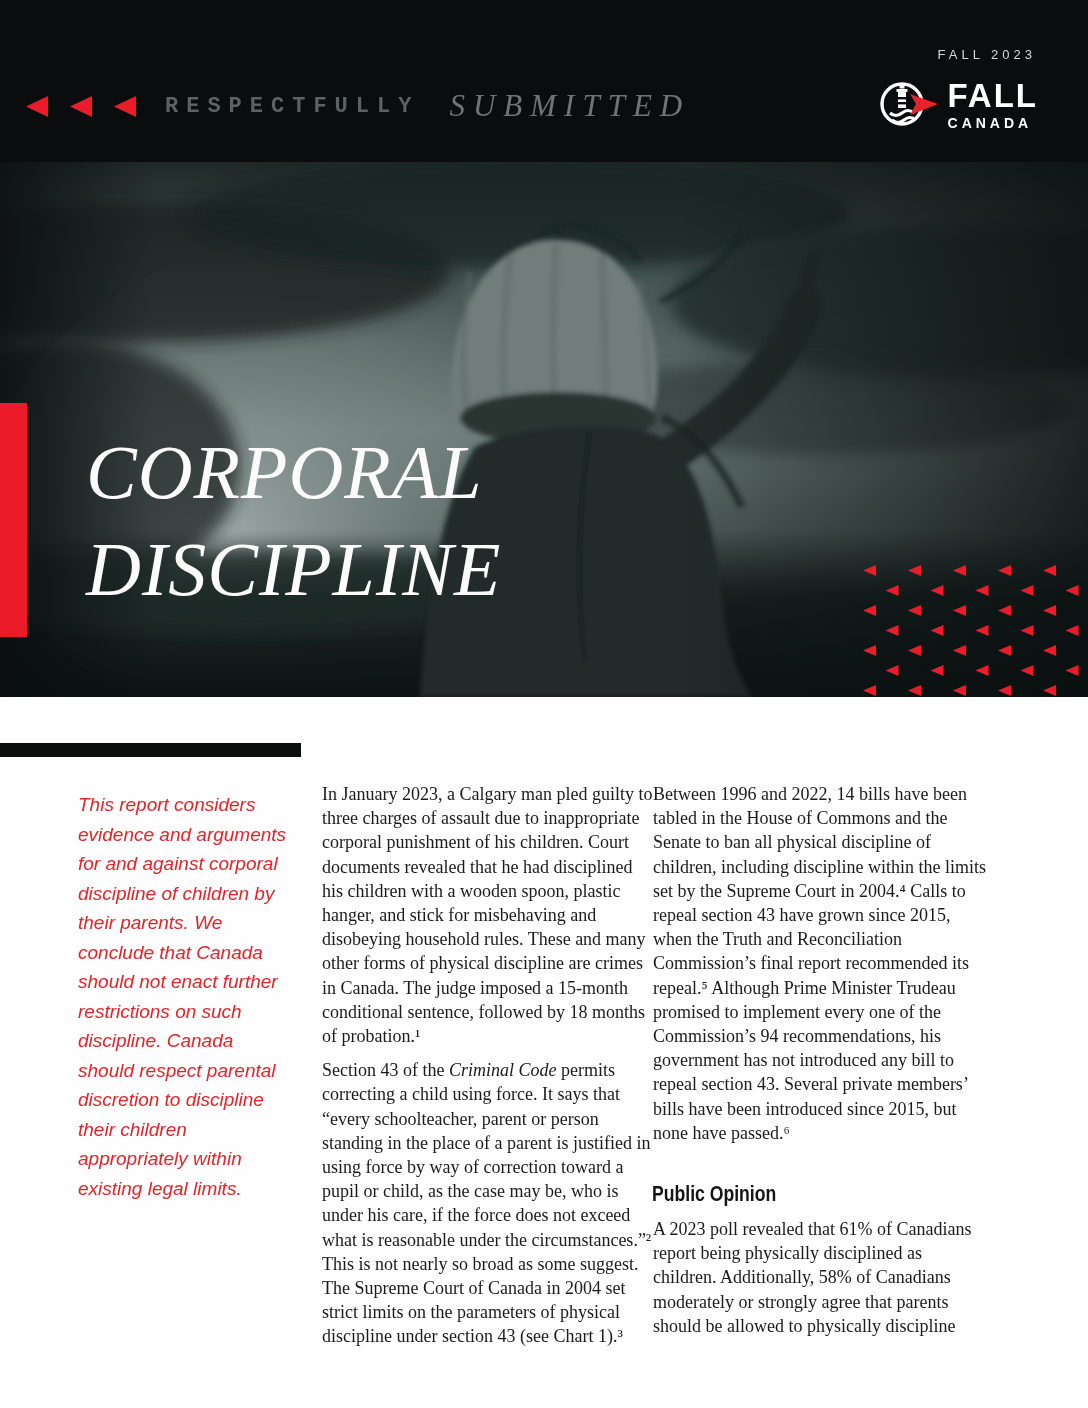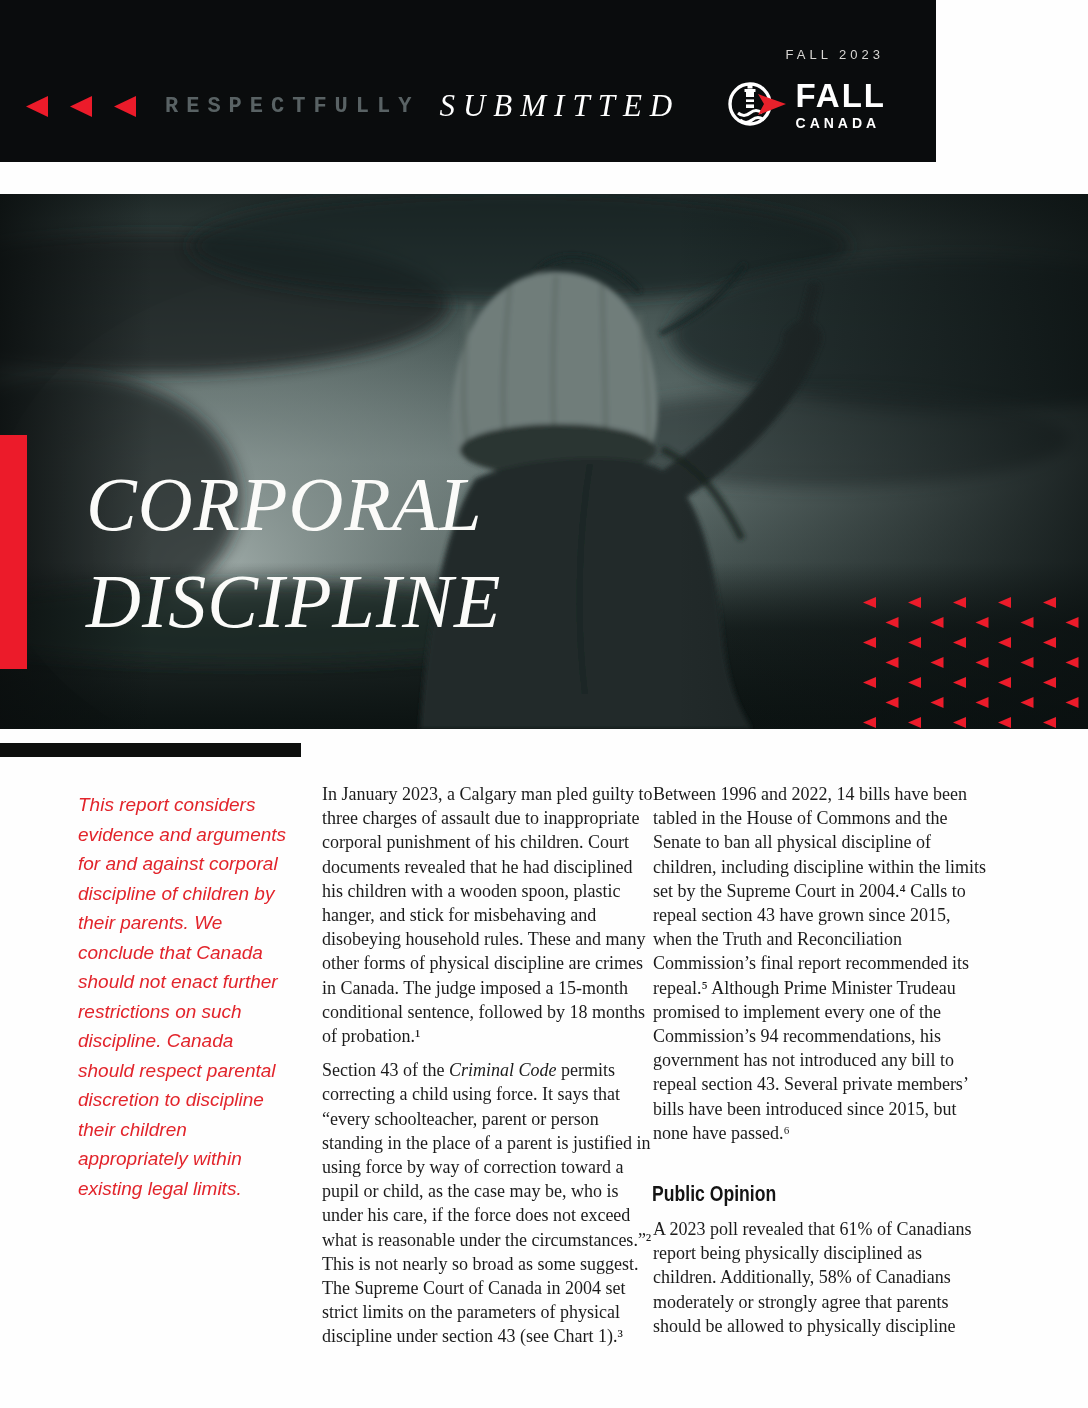--- a/index.html
+++ b/index.html
@@ -1,36 +1,36 @@
 <!DOCTYPE html>
 <html><head>
 <meta charset="utf-8">
 <style>
   html,body{margin:0;padding:0;background:#ffffff;}
   .page{position:relative;width:1088px;height:1408px;background:#fefefe;overflow:hidden;
         font-family:"Liberation Serif", serif;}
 
   
-  .masthead{position:absolute;left:0;top:0;width:936px;height:162px;background:#0a0c0d;}
+  .masthead{position:absolute;left:0;top:0;width:1088px;height:162px;background:#0a0c0d;}
   .issue{position:absolute;right:52px;top:47px;color:#d9d7d4;font-family:"Liberation Sans",sans-serif;
          font-size:13px;letter-spacing:4px;font-weight:400;}
   .tri-group{position:absolute;left:26px;top:96px;display:flex;gap:22px;}
   .tri-group svg{display:block;}
   .mast-title{position:absolute;left:165px;top:88px;white-space:nowrap;}
   .respectfully{font-family:Liberation Mono, monospace;font-weight:700;color:#596264;
                 font-size:22px;letter-spacing:8px;vertical-align:middle;}
-  .submitted{font-family:"Liberation Serif",serif;font-style:italic;color:#ffffff;
-             font-size:31px;letter-spacing:8px;margin-left:16px;vertical-align:middle;}
+  .submitted{font-family:"Liberation Serif",serif;font-style:italic;color:#737373;
+             font-size:31px;letter-spacing:8px;margin-left:26px;vertical-align:middle;}
   .logo{position:absolute;right:50px;top:72px;display:flex;align-items:center;}
   .logo-text{margin-left:8px;color:#ffffff;font-family:"Liberation Sans",sans-serif;line-height:1;}
   .logo-name{font-size:33px;font-weight:700;letter-spacing:2px;display:block;}
   .logo-sub{font-size:14px;font-weight:700;letter-spacing:4px;display:block;margin-top:4px;}
 
   
-  .hero{position:absolute;left:0;top:162px;width:1088px;height:535px;background:#3d4a49;margin-top:32px;}
+  .hero{position:absolute;left:0;top:162px;width:1088px;height:535px;background:#3d4a49;}
   .hero svg.scene{position:absolute;left:0;top:0;}
   .red-bar{position:absolute;left:0;top:403px;width:27px;height:234px;background:#ec1b2a;}
   .hero-title{position:absolute;left:86px;top:424px;margin:0;color:#fbfbf9;
               font-family:"Liberation Serif",serif;font-style:italic;font-weight:400;
               font-size:76px;line-height:97px;letter-spacing:1px;}
   .hero-title span{display:block;}
 
   
   .black-rule{position:absolute;left:0;top:743px;width:301px;height:14px;background:#0d0f0e;}
 

